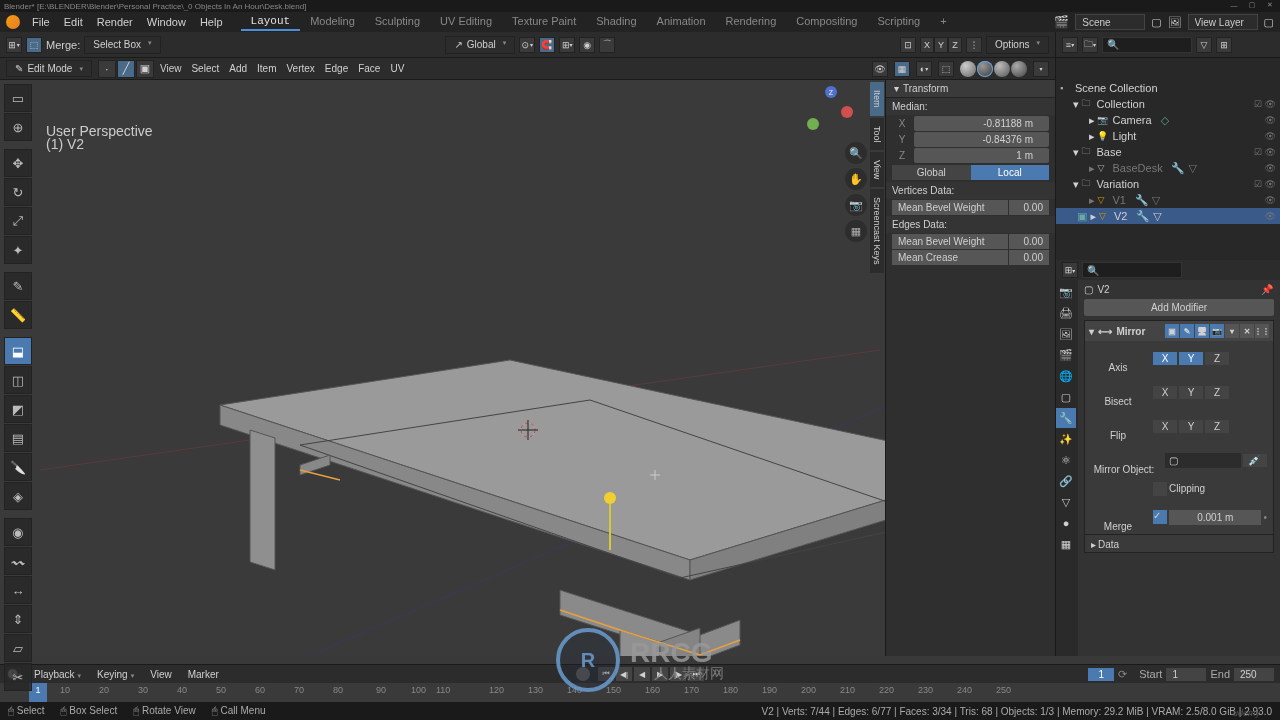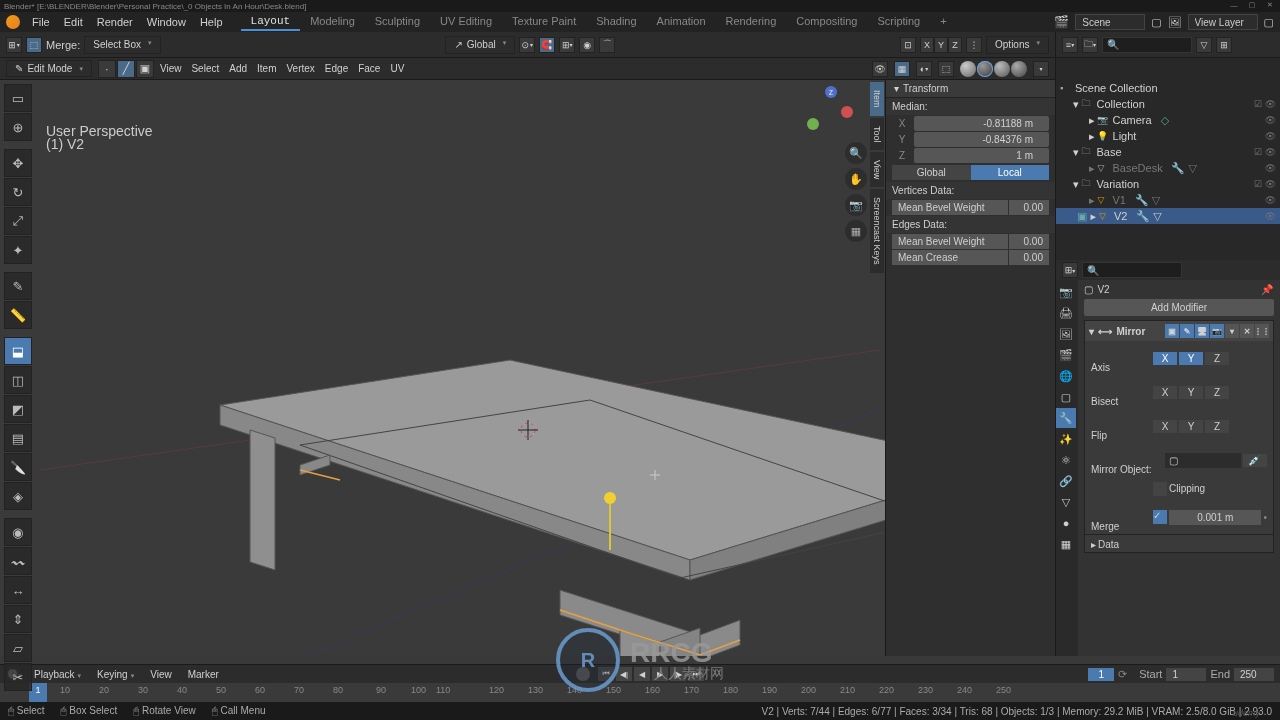--- a/index.html
+++ b/index.html
@@ -97,21 +97,21 @@
 .prop-tab { width: 20px; height: 20px; display: flex; align-items: center; justify-content: center; cursor: pointer; background: #2a2a2a; font-size: 11px;}
 .prop-tab.active { background: #4a7ab0; color: #fff; }
 .props-content { flex: 1; padding: 4px 6px; font-size: 10px; }
 .add-mod { background: #565656; text-align: center; padding: 3px; margin-bottom: 4px; cursor: pointer; border-radius: 2px;}
 .mod-box { background: #3a3a3a; border: 1px solid #222; }
 .mod-hdr { display: flex; align-items: center; padding: 3px 4px; background: #444; font-weight: bold;}
 .mod-hdr .mod-icons { margin-left: auto; display: flex; gap: 1px;}
 .mod-hdr .mi { width: 14px; height: 14px; background: #555; font-size: 8px; display:flex; align-items:center; justify-content:center; cursor:pointer;}
 .mod-hdr .mi.on { background: #4a7ab0;}
 .mod-row { display: flex; padding: 2px 6px; align-items: center; gap: 2px;}
-.mod-row .mlbl { width: 60px; text-align: left; padding-right: 6px; margin-top: 19px;}
+.mod-row .mlbl { width: 60px; text-align: center; padding-right: 6px; margin-top: 19px;}
 .axis-btn { width: 24px; text-align: center; padding: 1px; background: #444; cursor: pointer; font-size: 10px;}
 .axis-btn.on { background: #4a7ab0; color: #fff;}
 
 
 .timeline { position: absolute; bottom: 18px; left: 0; right: 0; height: 38px; background: #2c2c2c; border-top: 1px solid #1a1a1a; }
 .tl-header { height: 18px; display: flex; align-items: center; padding: 0 6px; gap: 8px; background: #2c2c2c;}
 .tl-header .tlm { font-size: 10px; cursor: pointer; padding: 0 4px;}
 .tl-header .center-controls { position: absolute; left: 50%; transform: translateX(-50%); display: flex; gap: 2px;}
 .tl-header .pbtn { width: 16px; height: 14px; background: #444; cursor: pointer; display:flex; align-items:center; justify-content:center; font-size:8px;}
 .tl-header .right-ctrl { margin-left: auto; display: flex; gap: 4px;}

